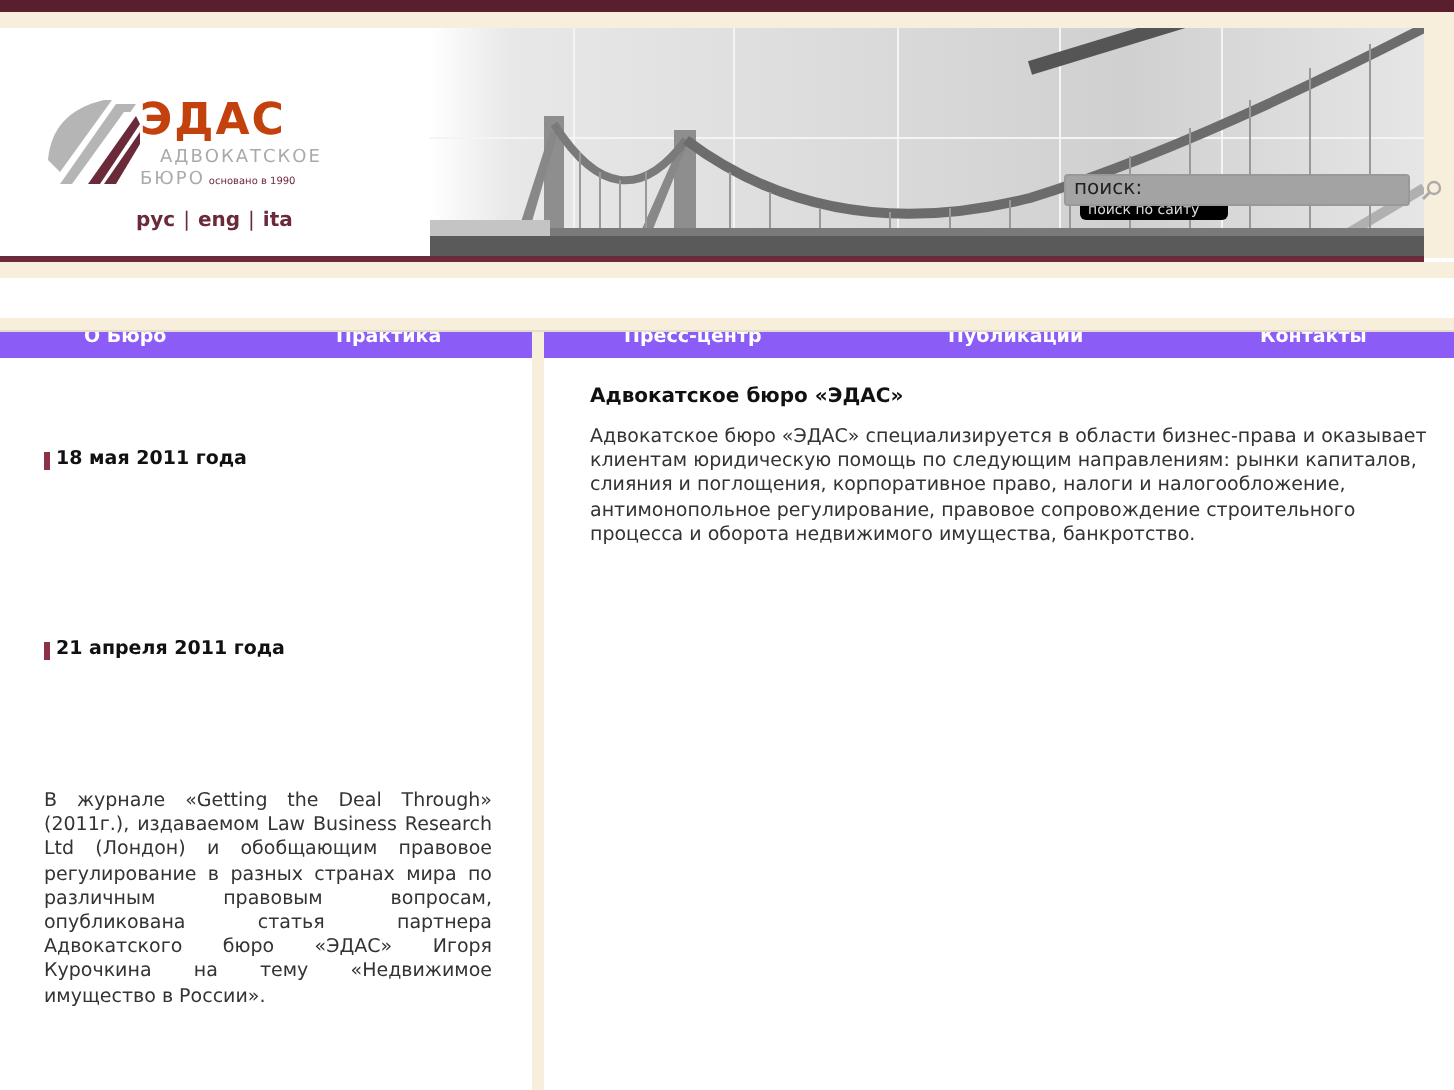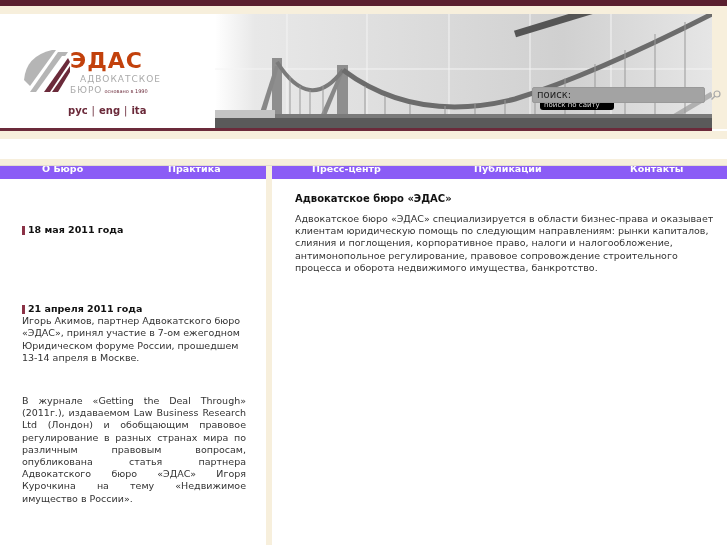--- a/index.html
+++ b/index.html
@@ -125,26 +125,25 @@
 </div>
 <div class="cream-bottom"></div>
 <div class="divider"></div>
 
 <div class="news" style="top:224px">
   <div class="date">
       <span class="mark"></span>
       <span>18 мая 2011 года</span>
     </div>
 </div>
-<div class="news" style="top:303px">
+<div class="news" style="top:319px">
   <div class="date">
       <span class="mark"></span>
       <span>21 апреля 2011 года</span>
     </div>
-  <div class="body">Игорь Акимов, партнер Адвокатского бюро «ЭДАС», принял участие в 7-ом ежегодном Юридическом форуме России, прошедшем 13-14 апреля в Москве.</div>
 </div>
 <div class="news" style="top:395px">
   <div class="body just">В журнале «Getting the Deal Through» (2011г.), издаваемом Law Business Research Ltd (Лондон) и обобщающим правовое регулирование в разных странах мира по различным правовым вопросам, опубликована статья партнера Адвокатского бюро «ЭДАС» Игоря Курочкина на тему «Недвижимое имущество в России».</div>
 </div>
 
 <div class="main">
   <div class="main-title">Адвокатское бюро «ЭДАС»</div>
   <div class="main-text">Адвокатское бюро «ЭДАС» специализируется в области бизнес-права и оказывает клиентам юридическую помощь по следующим направлениям: рынки капиталов, слияния и поглощения, корпоративное право, налоги и налогообложение, антимонопольное регулирование, правовое сопровождение строительного процесса и оборота недвижимого имущества, банкротство.</div>
 </div>
 

